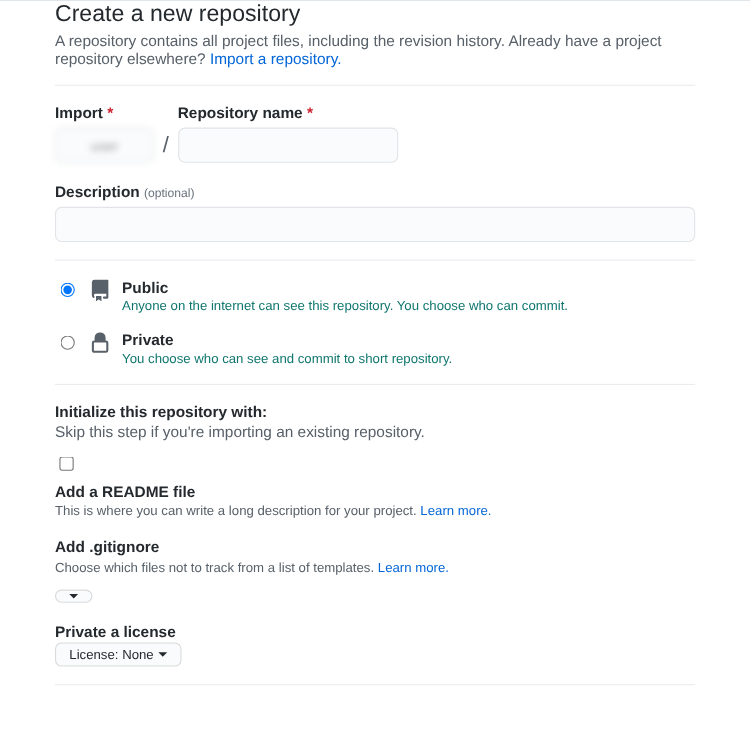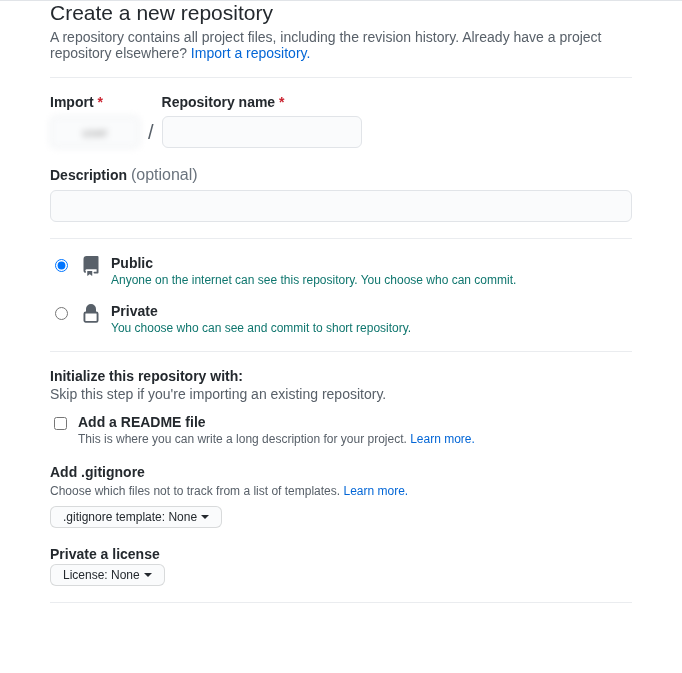--- a/index.html
+++ b/index.html
@@ -29,21 +29,21 @@
   a { color: #0366d6; text-decoration: none; margin-top: 16px; }
   hr.rule {
     border: none;
     border-top: 1px solid #eaecef;
     margin: 16px 0;
   }
   .formrow { display: flex; align-items: flex-end; gap: 8px; }
   .fieldcol { display: flex; flex-direction: column; }
   label.toplabel { font-weight: 600; font-size: 14px; margin-bottom: 6px; }
   .req { color: #cb2431; }
-  .optional { color: #6a737d; font-weight: 400; font-size: 16px; }
+  .optional { color: #6a737d; font-weight: 400; font-size: 11px; }
   .owner-chip {
     background: #fafbfc;
     border: 1px solid #e1e4e8;
     border-radius: 6px;
     height: 32px;
     width: 90px;
     display: flex;
     align-items: center;
     justify-content: center;
     filter: blur(3px);
@@ -65,21 +65,21 @@
   .helper { margin: 10px 0 0 0; font-size: 14px; }
   .green { color: #22863a; font-weight: 600; }
   .section-gap { margin-top: 18px; }
   .radio-row { display: flex; align-items: flex-start; gap: 10px; margin-bottom: 16px; }
   .radio-row input[type=radio] { margin-top: 4px; }
   .iconcol { flex-shrink: 0; width: 20px; margin-top: 1px; color: #586069; }
   .rlabel { font-weight: 600; font-size: 14px; }
   .rdesc { color: #0f766e; font-size: 12px; margin-top: 2px; }
   .subhead { font-weight: 600; font-size: 14px; margin-bottom: 2px; }
   .subhelper { color: #586069; font-size: 14px; margin: 0 0 12px 0; }
-  .check-row { display: flex; align-items: flex-start; gap: 8px; }
+  .check-row { display: flex; align-items: flex-start; gap: 8px; flex-direction: column; }
   .check-row .cdesc { color: #586069; font-size: 12px; margin-top: 2px; }
   .section { margin-top: 18px; }
   .smhelper { color: #586069; font-size: 12px; margin: 4px 0 8px 0; }
   button.dropdown {
     background: #fafbfc;
     border: 1px solid rgba(27,31,35,0.15);
     border-radius: 6px;
     padding: 3px 12px;
     font-size: 12px;
     font-weight: 500;
@@ -180,21 +180,20 @@
       </div>
     </div>
   </div>
 
   <div class="section">
     <div class="subhead">Add .gitignore</div>
     <div class="smhelper">
       <span>Choose which files not to track from a list of templates. </span><a href="#">Learn more.</a>
     </div>
     <button class="dropdown">
-      <span>.gitignore template: None</span>
       <span class="caret"></span>
     </button>
   </div>
 
   <div class="section">
     <div class="subhead">Private a license</div>
     <button class="dropdown">
       <span>License: None</span>
       <span class="caret"></span>
     </button>

